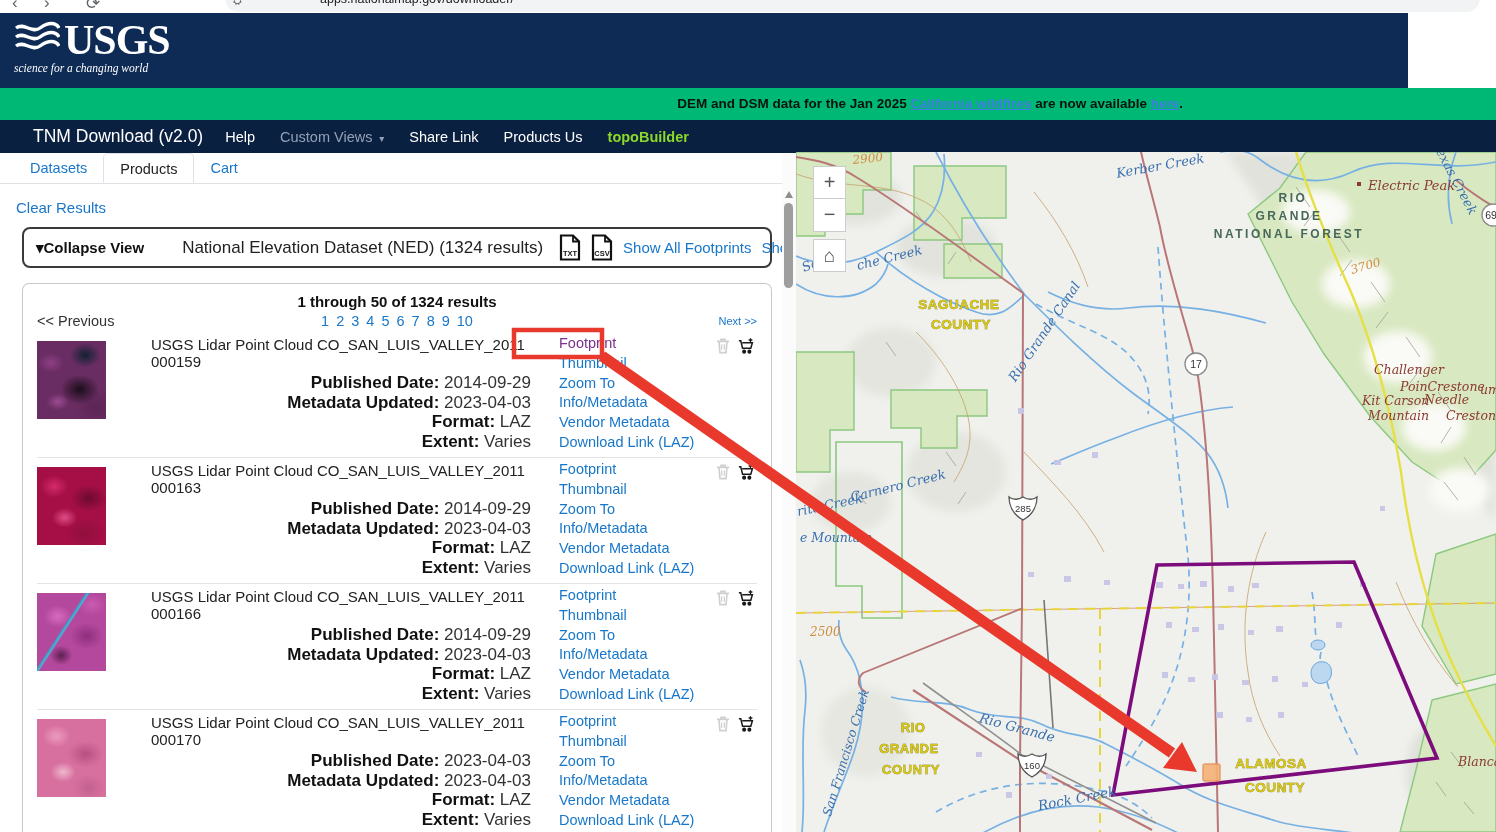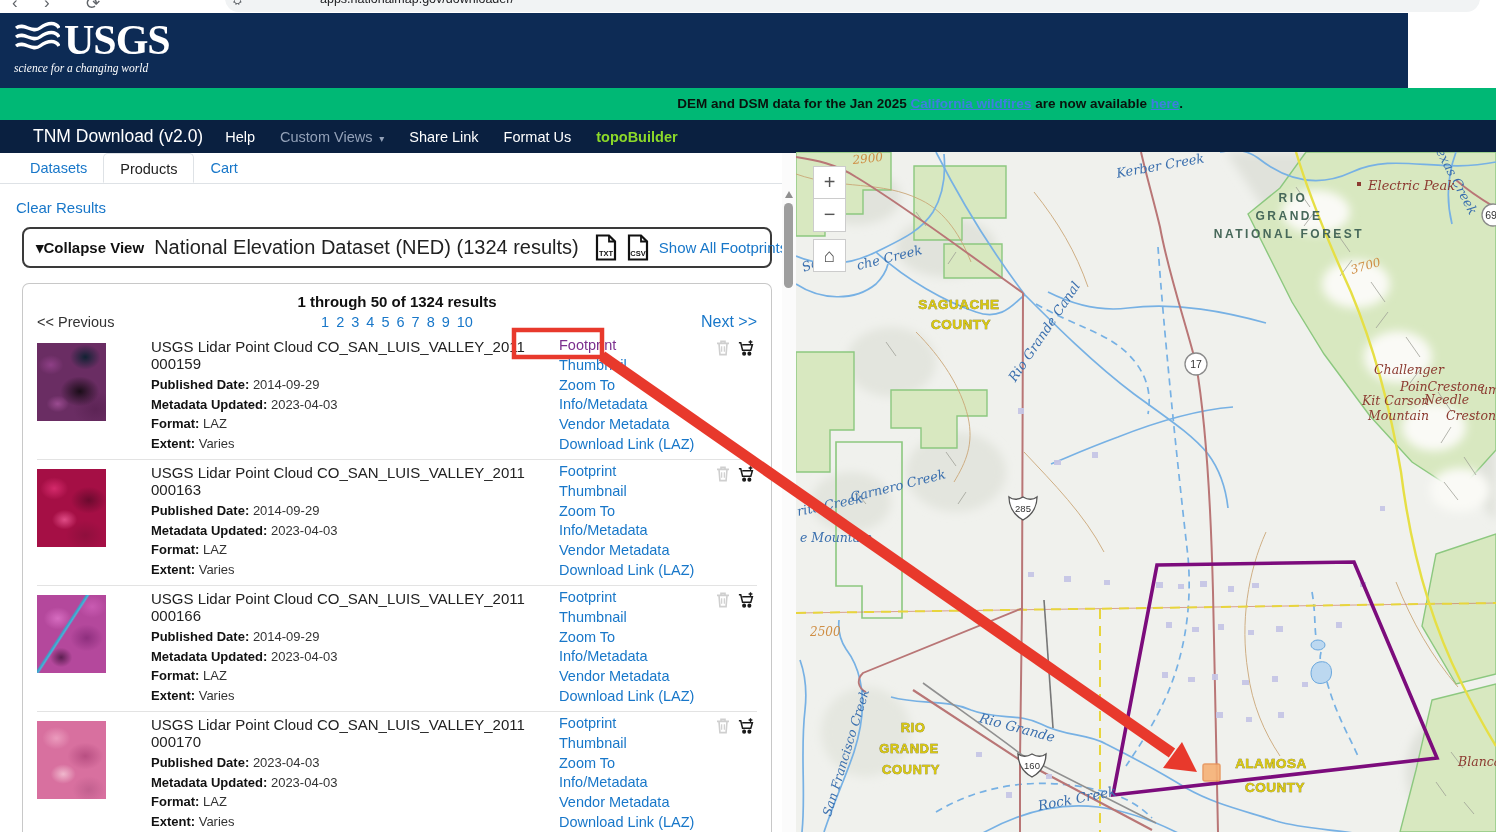--- a/index.html
+++ b/index.html
@@ -38,33 +38,33 @@
   
   .left-panel { position:absolute; left:0; top:153px; width:796px; height:679px; background:#fff; }
   .tab-row { position:absolute; left:0; top:0; width:796px; height:31px; border-bottom:1px solid #dee2e6; display:flex; padding-left:14px; }
   .tab { font-size:14.5px; padding:7px 16px 6px 16px; color:#1877c9; cursor:pointer; }
   .tab.active { color:#222; background:#fff; border:1px solid #dee2e6; border-bottom:1px solid #fff; border-radius:5px 5px 0 0; position:relative; top:0; }
   .clear-results { position:absolute; left:16px; top:46px; font-size:15px; color:#1877c9; cursor:pointer; }
 
   .collapse-bar { position:absolute; left:22px; top:74px; width:750px; height:41px; border:2px solid #3a3a3a; border-radius:8px;
     display:flex; align-items:center; padding:0 12px; gap:10px; }
   .collapse-toggle { font-weight:bold; font-size:15px; color:#111; cursor:pointer; white-space:nowrap; }
-  .dataset-label { font-size:20px; color:#222; white-space:nowrap; margin-right:6px; }
+  .dataset-label { font-size:17px; color:#222; white-space:nowrap; margin-right:6px;margin-left:28px; }
   .filelink { cursor:pointer; display:flex; align-items:center; }
   .bar-link { font-size:15px; color:#1877c9; cursor:pointer; white-space:nowrap; }
   .cart-btn { cursor:pointer; color:#1a1a1a; margin-left:6px; }
 
   .results-box { position:absolute; left:22px; top:130px; width:750px; height:549px;
     border:1px solid #c8c8c8; border-bottom:none; border-radius:7px 7px 0 0; overflow:hidden; }
   .results-summary { text-align:center; font-weight:bold; font-size:15px; color:#111; margin-top:9px; }
   .results-nav { display:grid; grid-template-columns:1fr auto 1fr; align-items:center; margin-top:3px; padding:0 14px; }
   .prev-label { font-size:14.5px; color:#333; cursor:pointer; }
   .pagination { display:flex; gap:7px; font-size:14.5px; color:#1877c9; }
   .pagination span { cursor:pointer; }
-  .next-label { font-size:16px; color:#1877c9; text-align:right; cursor:pointer; }
+  .next-label { font-size:11px; color:#1877c9; text-align:right; cursor:pointer; }
 
   .product-list { margin-top:3px; }
   .product-row { position:relative; height:126px; }
   .product-row::after { content:""; position:absolute; left:14px; right:14px; bottom:0; border-bottom:1px solid #e3e3e3; }
   .product-row:last-child::after { border-bottom:none; }
   .p-thumb { position:absolute; left:14px; top:9px; width:69px; height:78px; }
   .thumb-1 { background:
       radial-gradient(18px 14px at 20% 28%, #8e3f86 0%, transparent 70%),
       radial-gradient(22px 18px at 70% 18%, #123 0%, transparent 70%),
       radial-gradient(26px 20px at 62% 62%, #1a0d18 0%, transparent 75%),
@@ -81,21 +81,21 @@
       radial-gradient(22px 18px at 72% 55%, #8e2f7e 0%, transparent 75%),
       radial-gradient(16px 14px at 35% 80%, #5d1f52 0%, transparent 70%),
       radial-gradient(20px 16px at 80% 15%, #c95bb2 0%, transparent 70%), #b4489c; }
   .thumb-4 { background:
       radial-gradient(20px 16px at 28% 22%, #eb9bbd 0%, transparent 70%),
       radial-gradient(24px 18px at 70% 45%, #b84f82 0%, transparent 75%),
       radial-gradient(18px 14px at 38% 68%, #f0b8cd 0%, transparent 70%),
       radial-gradient(22px 18px at 75% 88%, #c2608f 0%, transparent 75%), #d8709f; }
   .p-body { position:absolute; left:128px; top:4px; width:380px; }
   .p-title { font-size:15px; color:#222; margin-bottom:3px; }
-  .p-field { font-size:13px; color:#333; line-height:19.7px; }
+  .p-field { font-size:17px; color:#333; line-height:19.7px;text-align:right; }
   .p-field b { color:#111; }
   .p-links { position:absolute; left:536px; top:2px; }
   .p-link { display:block; font-size:14.5px; line-height:19.8px; color:#1877c9; text-decoration:none; cursor:pointer; }
   .p-link.visited { color:#7b2f8e; }
   .p-icons { position:absolute; right:16px; top:5px; display:flex; gap:6px; align-items:flex-start; }
   .icon-trash { color:#cfcfcf; cursor:pointer; }
   .icon-cart { color:#1a1a1a; cursor:pointer; }
 
   
   .panel-scrollbar { position:absolute; left:782px; top:153px; width:14px; height:679px; background:#fbfbfb; }
@@ -153,21 +153,21 @@
 
   <div class="banner">
     <span>DEM and DSM data for the Jan 2025 </span><a>California wildfires</a><span> are now available </span><a>here</a><span>.</span>
   </div>
 
   <div class="navbar">
     <span class="app-title">TNM Download (v2.0)</span>
     <span class="nav-item">Help</span>
     <span class="nav-item muted"><span>Custom Views</span><span class="caret"> ▾</span></span>
     <span class="nav-item">Share Link</span>
-    <span class="nav-item">Format Us</span>
+    <span class="nav-item">Products Us</span>
     <span class="nav-item topo">topoBuilder</span>
   </div>
 
   <div class="left-panel">
     <div class="tab-row">
       <span class="tab">Datasets</span>
       <span class="tab active">Products</span>
       <span class="tab">Cart</span>
     </div>
     <span class="clear-results">Clear Results</span>

